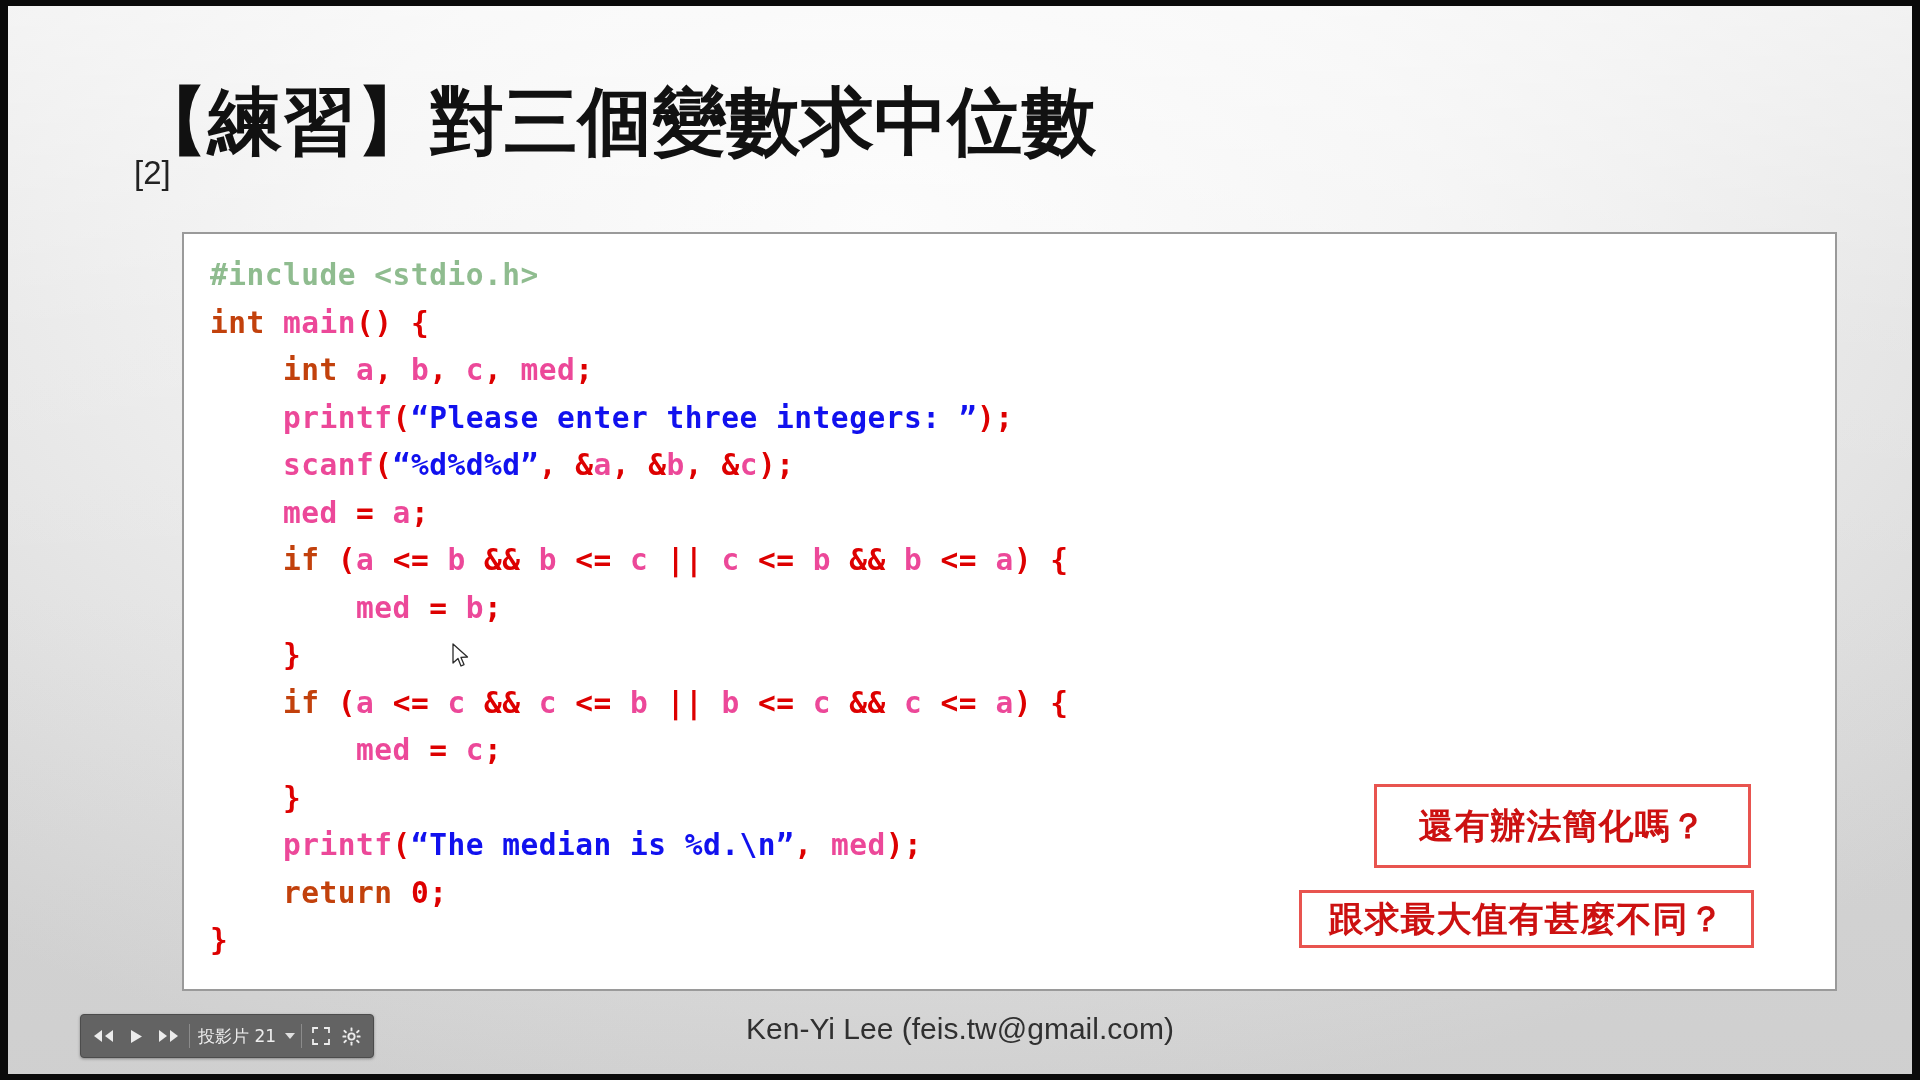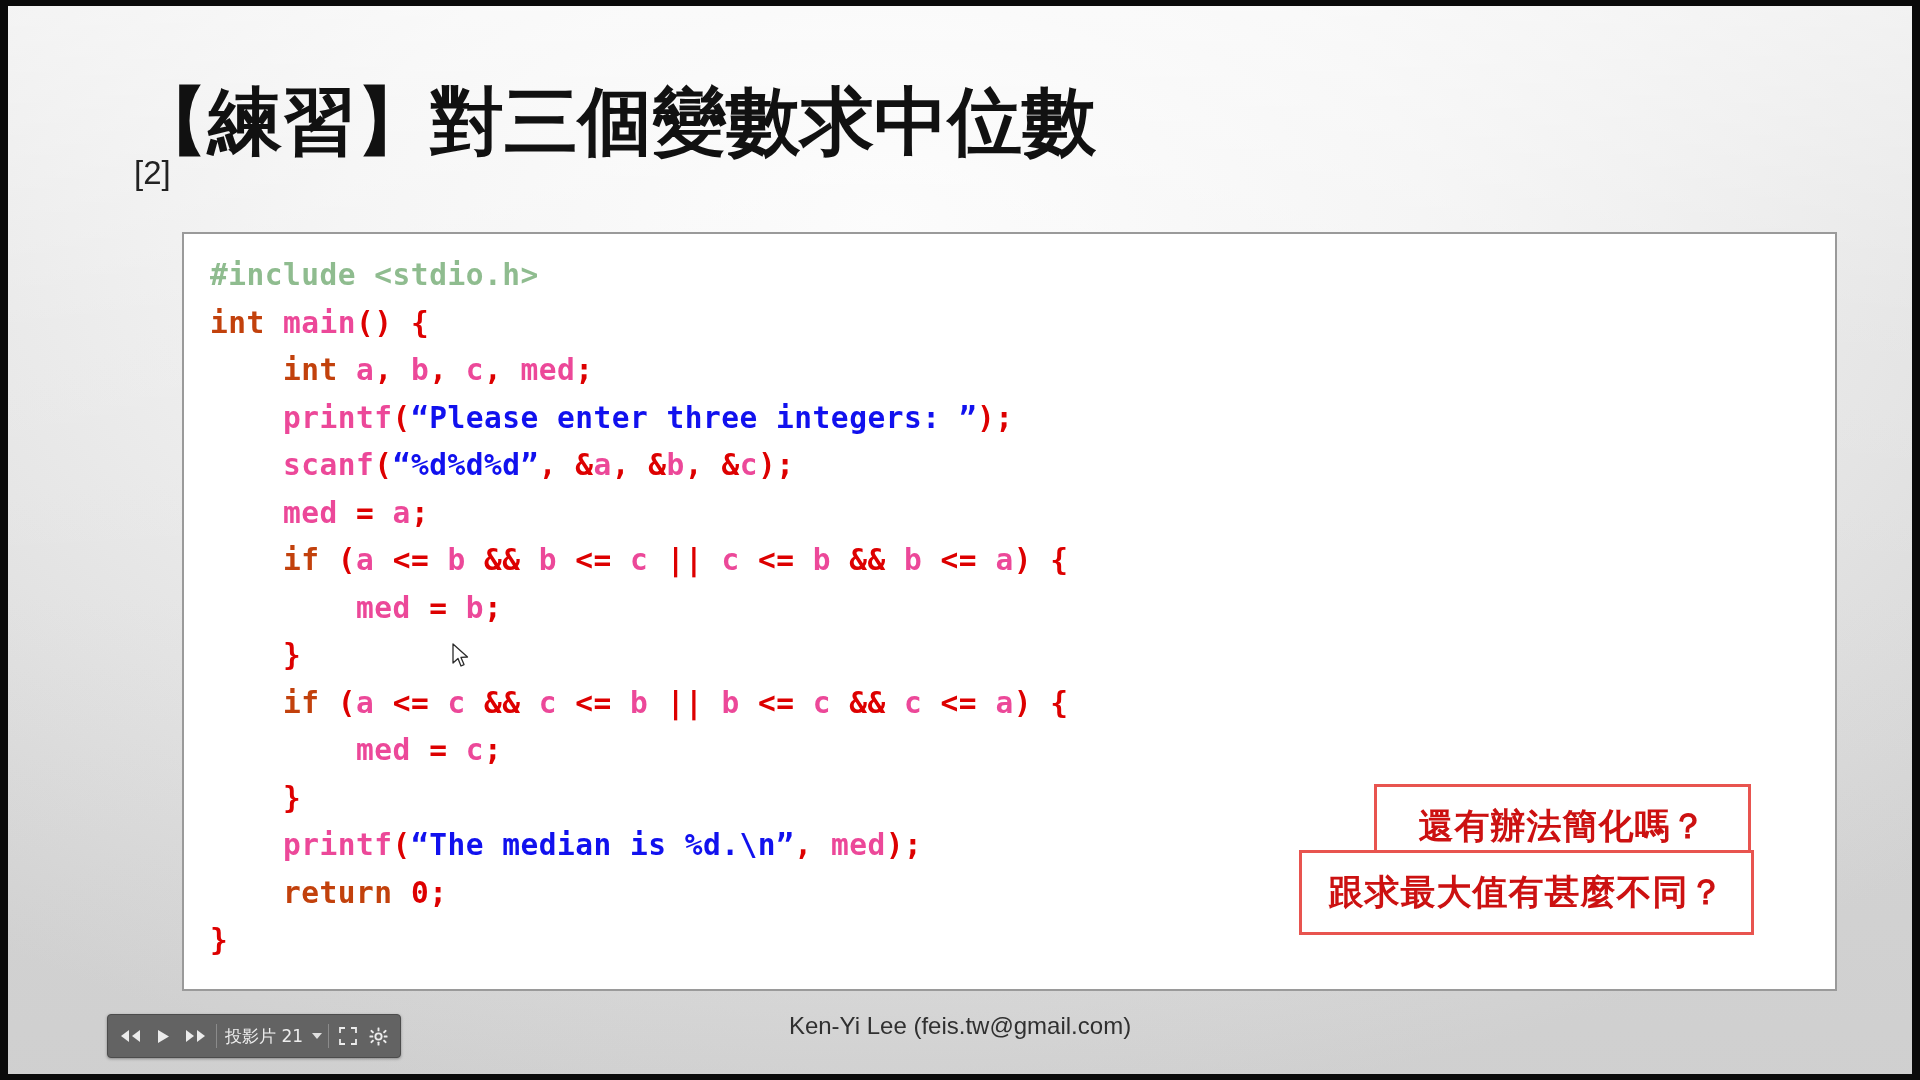--- a/index.html
+++ b/index.html
@@ -104,51 +104,50 @@
     justify-content: center;
     letter-spacing: 1px;
     z-index: 4;
     white-space: nowrap;
   }
   #callout-simplify {
     left: 1366px; top: 778px;
     width: 377px; height: 84px;
   }
   #callout-difference {
-    left: 1291px; top: 844px;
-    width: 455px; height: 85px;
+    left: 1291px; top: 884px;
+    width: 455px; height: 58px;
   }
 
   
   #footer-author {
     position: absolute;
     left: 0; top: 1006px;
     width: 1904px;
     text-align: center;
     font-family: "Liberation Sans", sans-serif;
-    font-size: 24px;
+    font-size: 30px;
     color: #303030;
     z-index: 3;
   }
 
   
   #player-toolbar {
     position: absolute;
     left: 72px; top: 1008px;
     height: 44px;
     display: flex;
     align-items: center;
     gap: 0px;
     background: #636363;
     border: 1px solid #4c4c4c;
     border-radius: 4px;
     padding: 0 6px;
     z-index: 6;
     box-shadow: 0 1px 3px rgba(0,0,0,0.35);
-    margin-left: 27px;
   }
   .tb-btn {
     display: flex;
     align-items: center;
     justify-content: center;
     height: 34px;
     min-width: 30px;
     padding: 0 6px;
     color: #e9e9e9;
     font-size: 16px;

